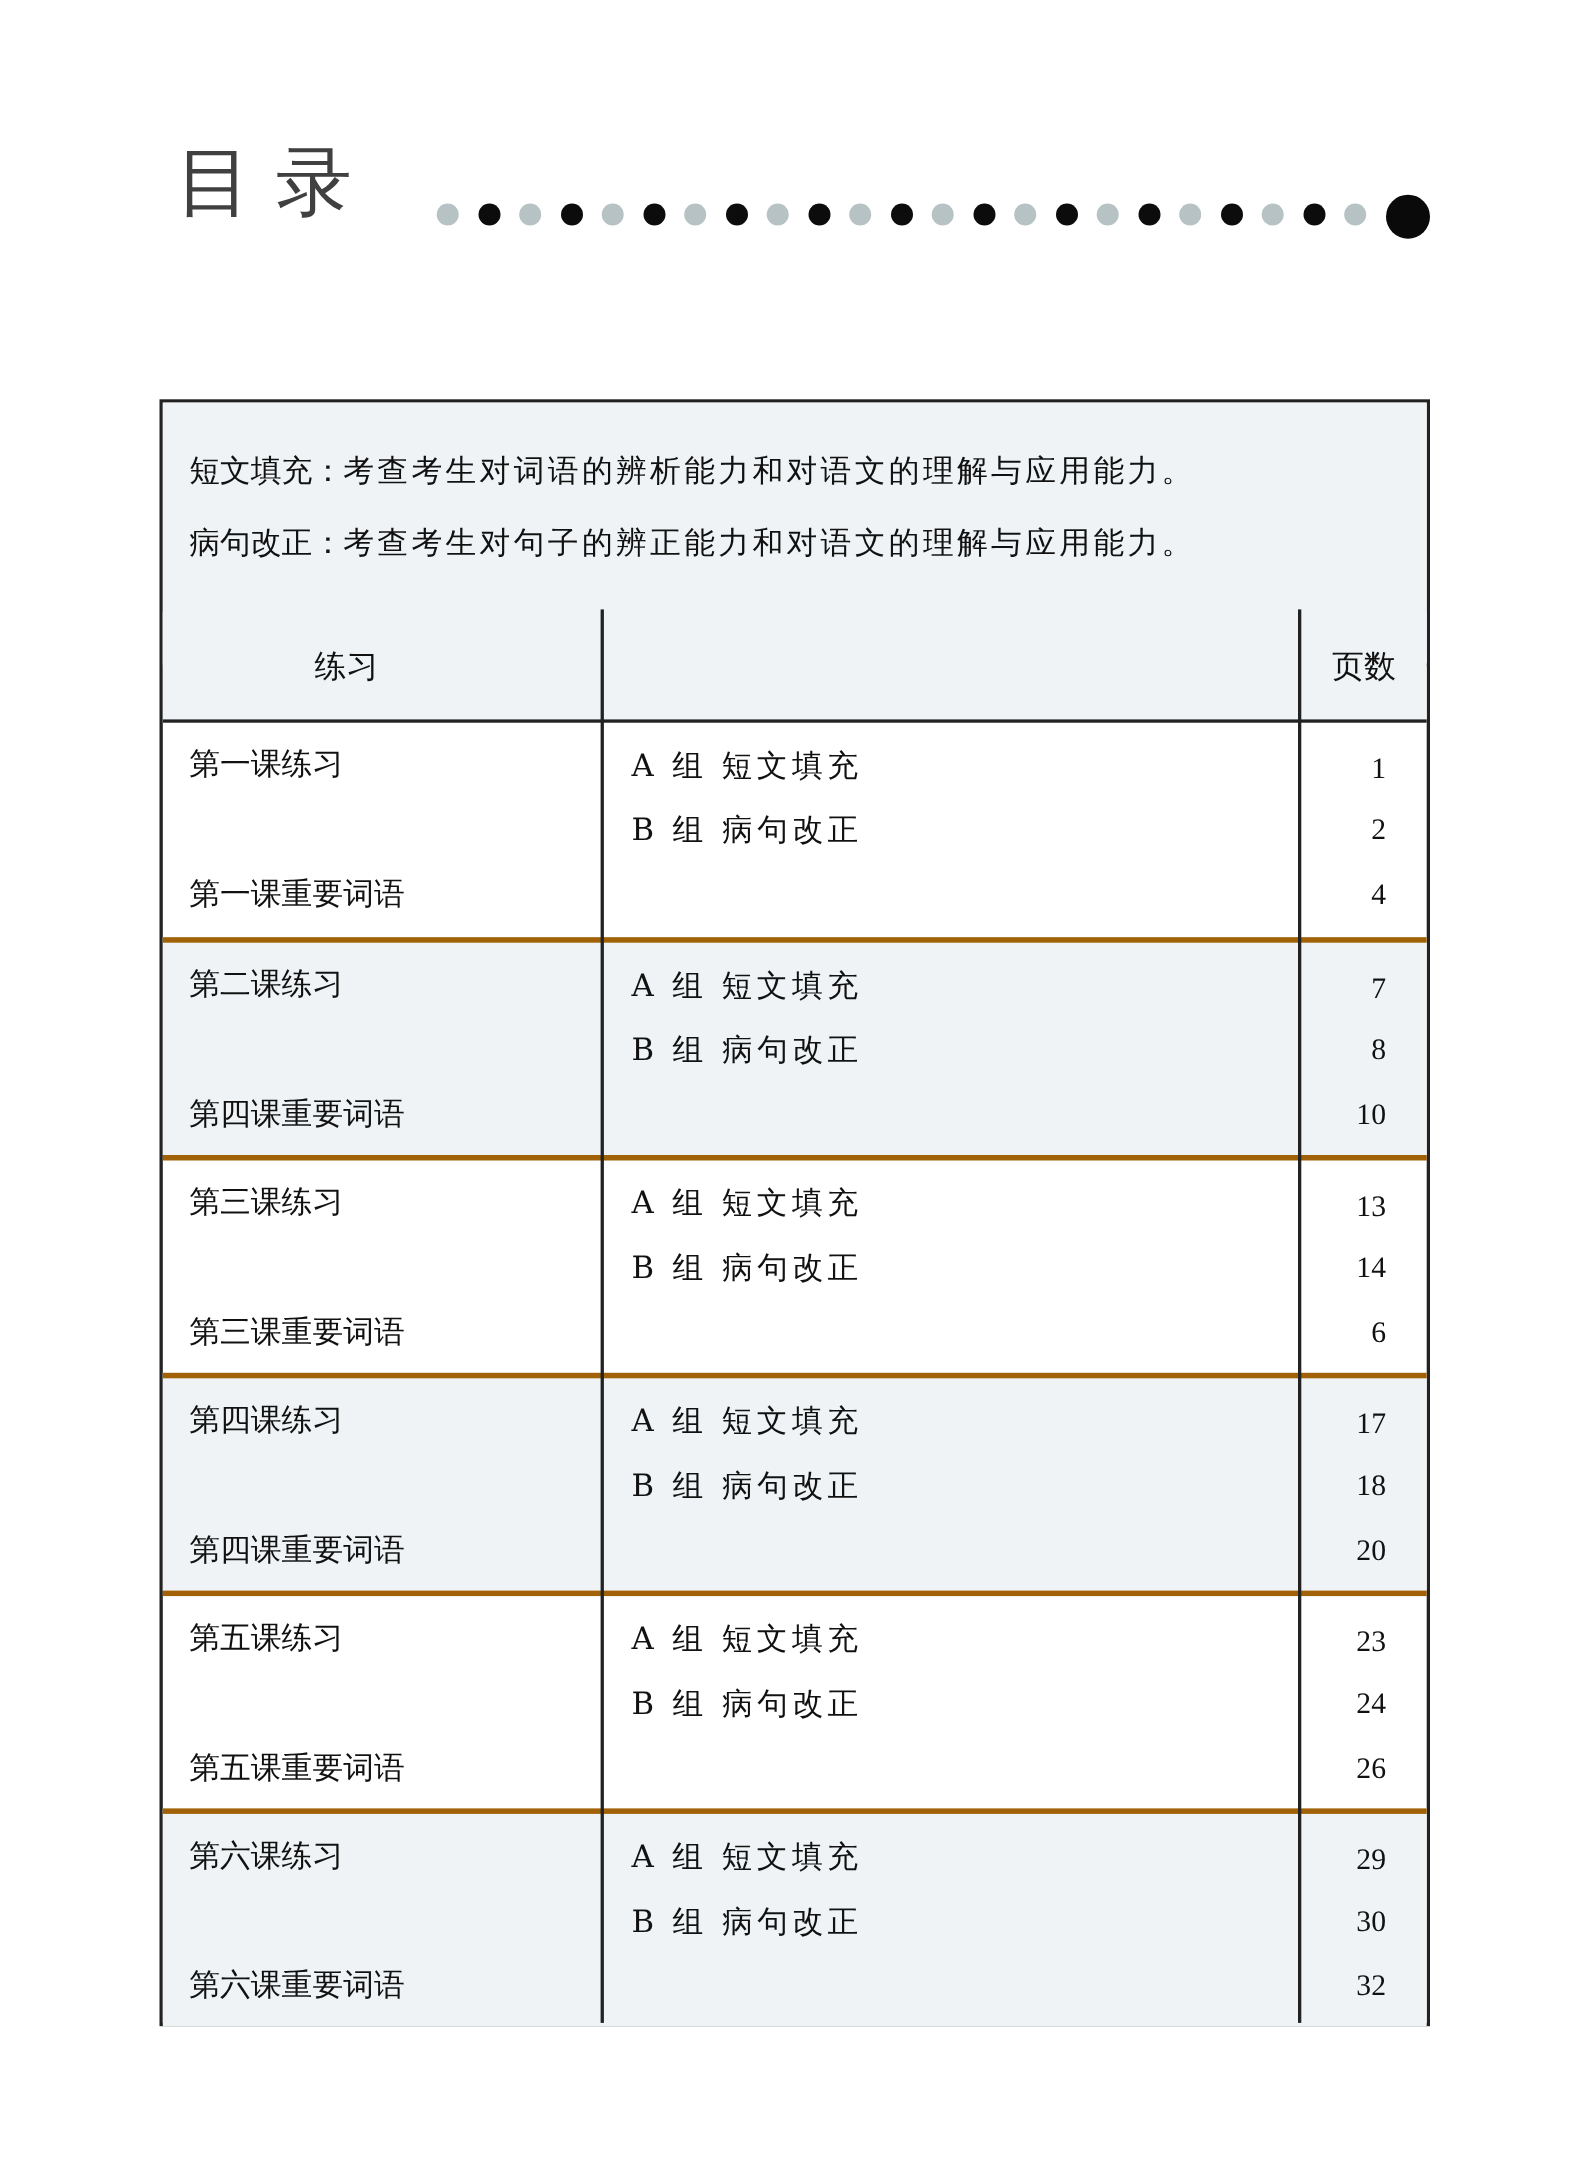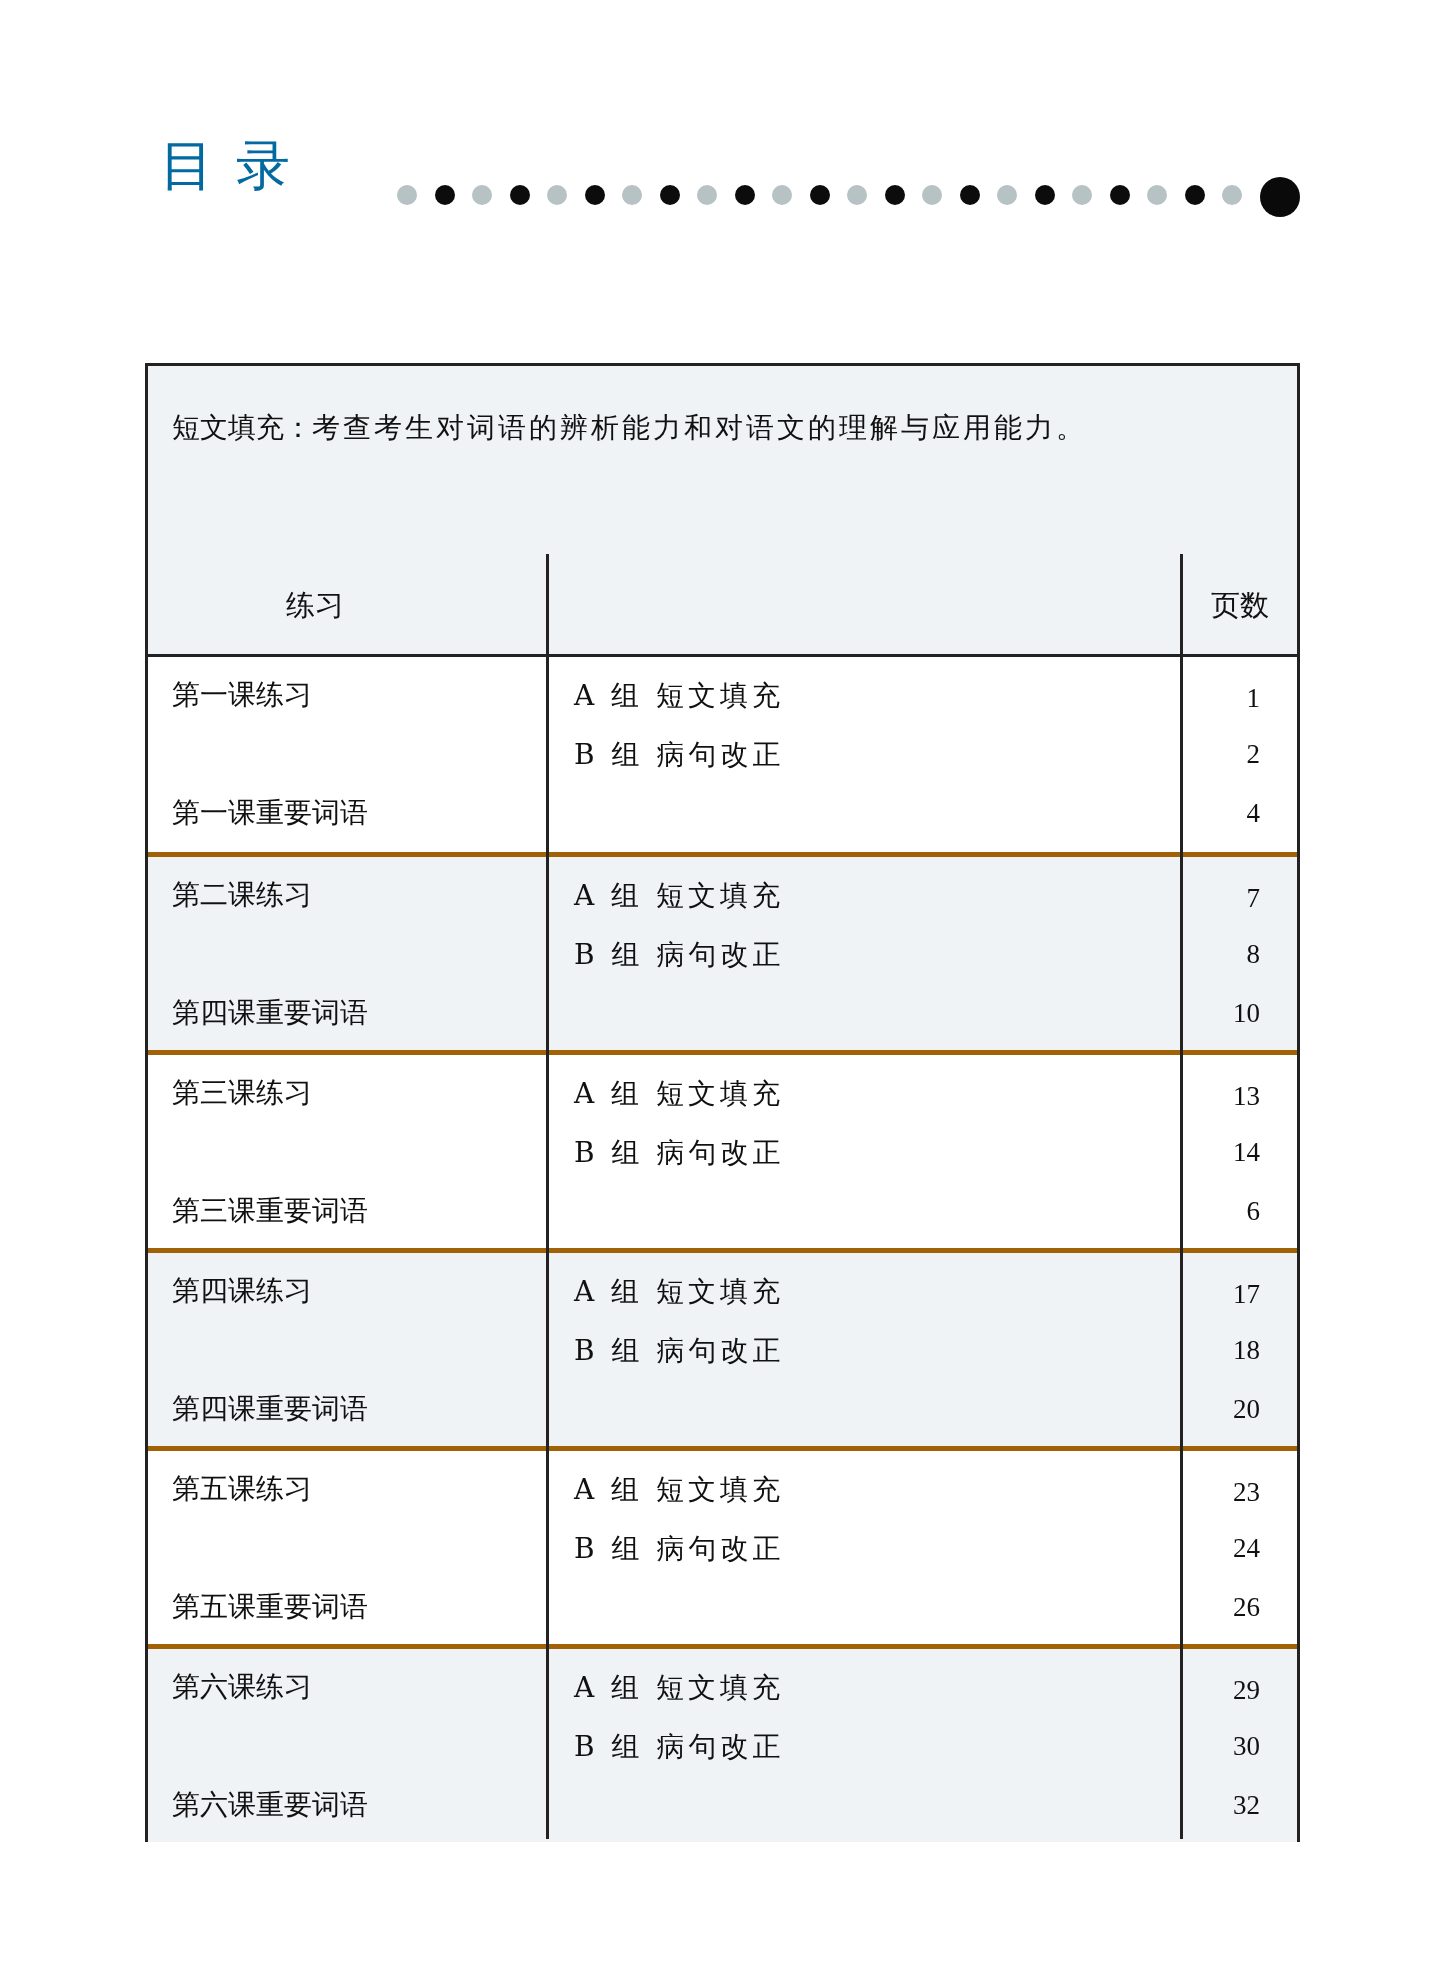--- a/index.html
+++ b/index.html
@@ -3,22 +3,22 @@
 <meta charset="utf-8">
 <style>
   html, body { margin: 0; padding: 0; }
   body {
     width: 1445px; height: 1975px; background: #ffffff; position: relative;
     overflow: hidden; color: #111;
     font-family: "DejaVu Sans", "Liberation Sans", sans-serif;
   }
   .title {
     position: absolute; left: 160px; top: 118px;
-    font-size: 54px; line-height: 96px; letter-spacing: 22px;
-    font-family: "DejaVu Sans", sans-serif; color: #0369a1;
+    font-size: 69px; line-height: 96px; letter-spacing: 22px;
+    font-family: "DejaVu Sans", sans-serif; color: #404040;
   }
   .dots { position: absolute; left: 0; top: 0; width: 1445px; height: 260px; }
   .dot { position: absolute; border-radius: 50%; }
   .dot.small { width: 20px; height: 20px; }
   .dot.gray { background: #b6c2c3; }
   .dot.black { background: #0c0c0c; }
   .dot.big { width: 40px; height: 40px; background: #0a0a0a; }
 
   .toc {
     position: absolute; left: 145px; top: 363px; width: 1155px; height: 1479px;
@@ -86,20 +86,23 @@
     <div class="dot small black" style="left: 1184.5px; top: 185px;"></div>
     <div class="dot small gray" style="left: 1222px; top: 185px;"></div>
     <div class="dot big" style="left: 1260px; top: 177px;"></div>
   </div>
 
 <div class="toc">
   <div class="intro">
     <div class="intro-line" style="top:45px;">
       <span class="lbl">短文填充：</span><span>考查考生对词语的辨析能力和对语文的理解与应用能力。</span>
     </div>
+    <div class="intro-line" style="top:111px;">
+      <span class="lbl">病句改正：</span><span>考查考生对句子的辨正能力和对语文的理解与应用能力。</span>
+    </div>
   </div>
 
   <div class="hdr">
     <div class="hcell" style="left:0; width:334px;">练习</div>
     <div class="hcell" style="left:1035px; width:114px;">页数</div>
   </div>
 
   <div id="rows">
       <div class="row" style="top: 288px;">
         <div class="cell-text exercise" style="top: 24px;">第一课练习</div>

